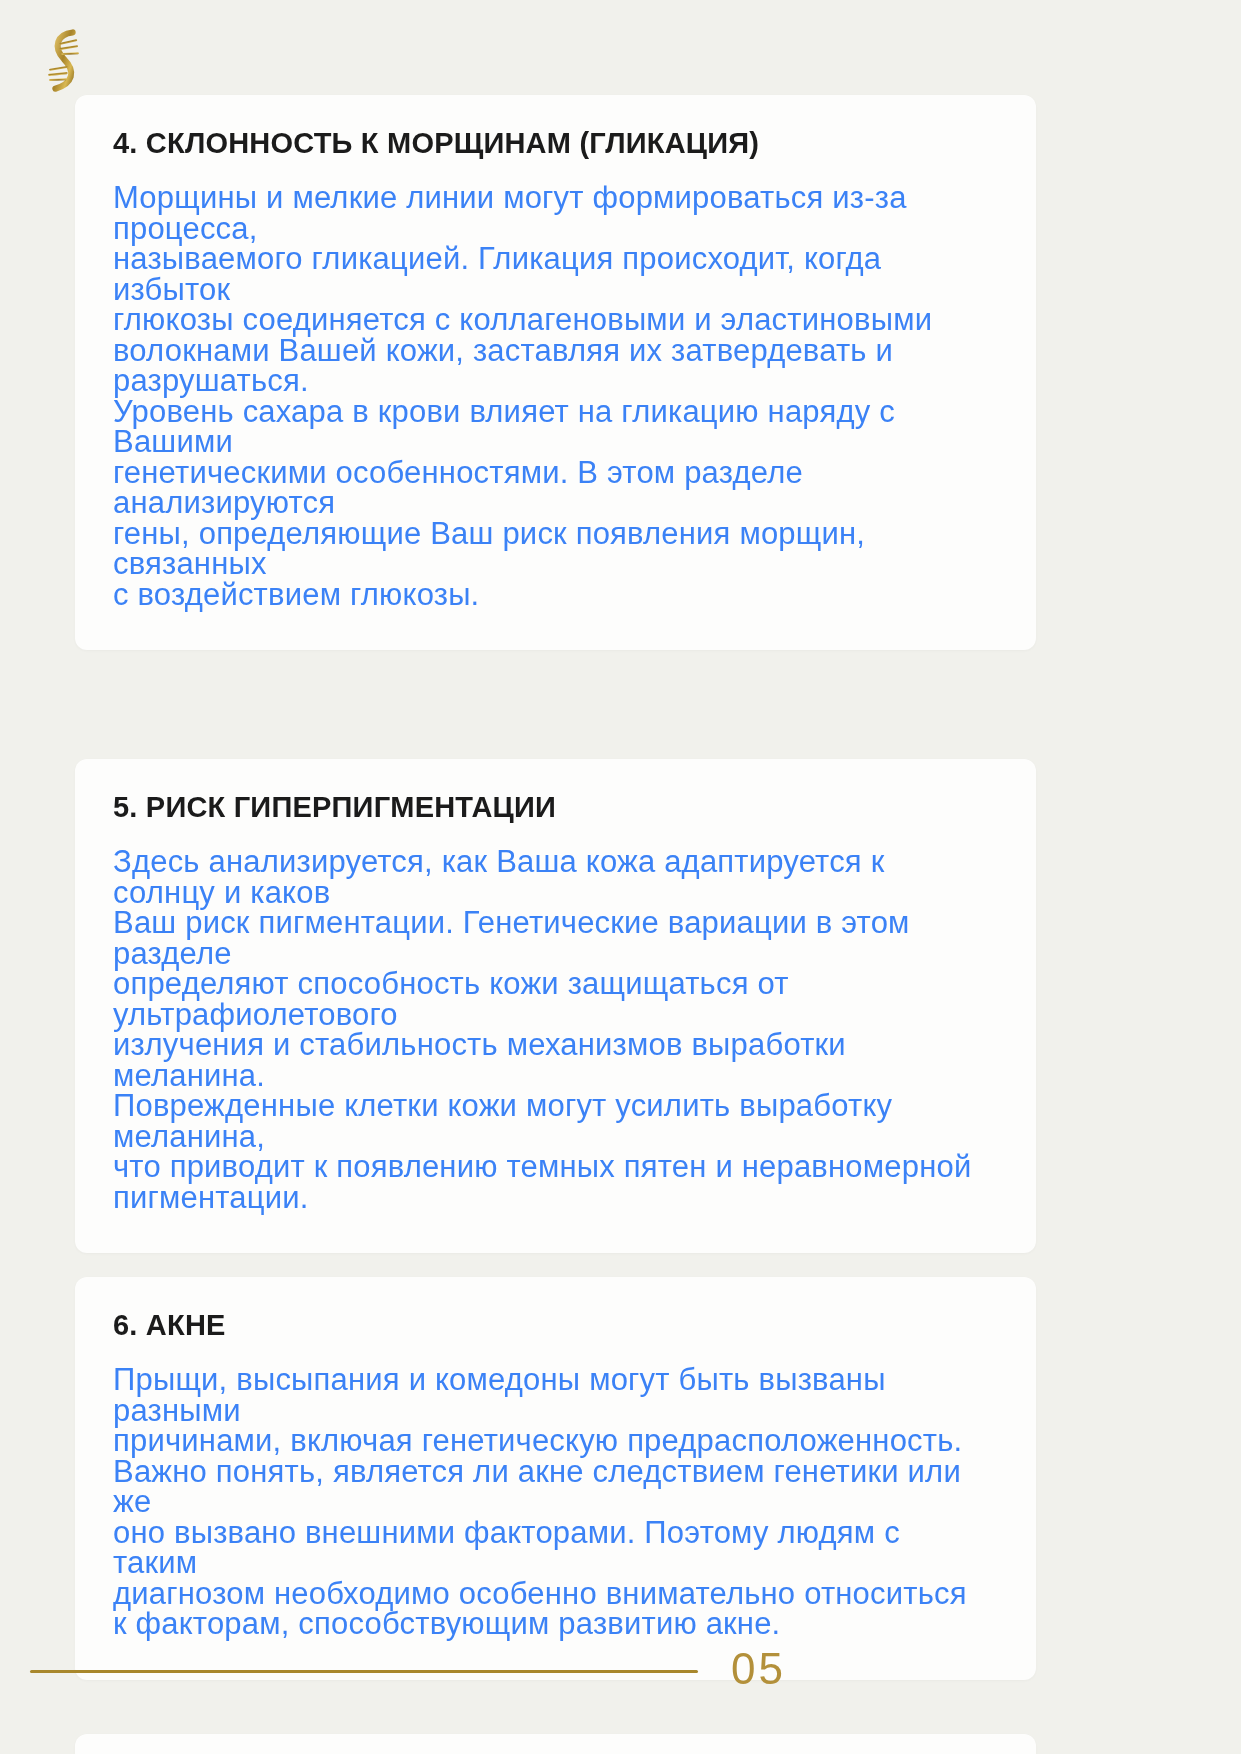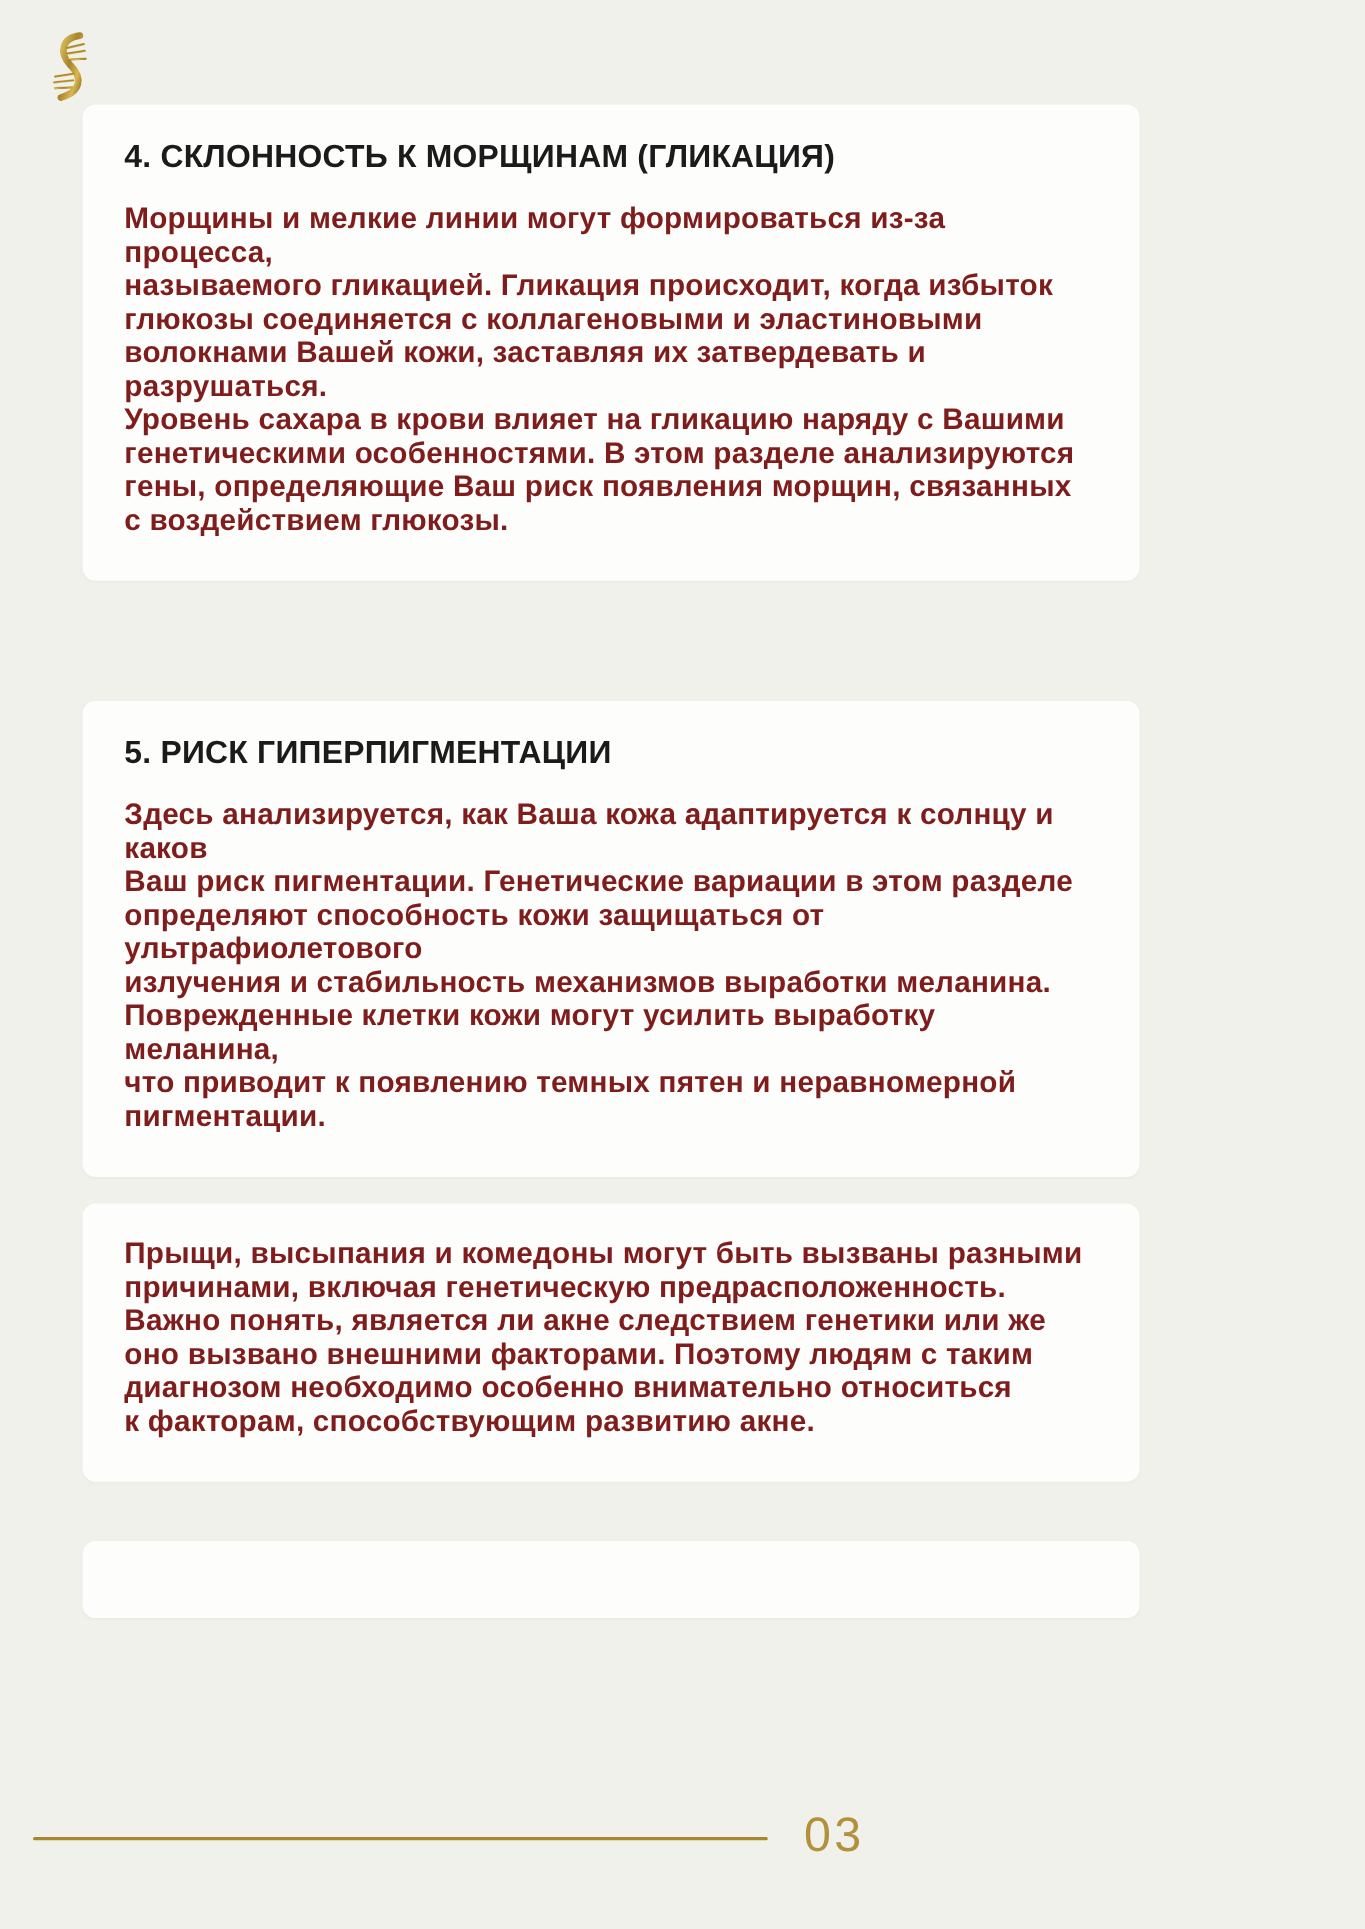--- a/index.html
+++ b/index.html
@@ -46,24 +46,24 @@
   .card h2 {
     font-size: 29px;
     line-height: 36px;
     font-weight: 700;
     color: #1b1b1b;
     letter-spacing: 0.2px;
     margin-bottom: 22px;
   }
 
   .card p {
-    font-size: 27px;
+    font-size: 31px;
     line-height: 30.5px;
-    font-weight: 700;
-    color: #7f1d1d;
+    font-weight: 400;
+    color: #3b82f6;
     letter-spacing: 0.2px;
     white-space: pre-line;
   }
 
   .footer-divider {
     position: absolute;
     top: 1670px;
     left: 30px;
     width: 668px;
     height: 3px;
@@ -127,27 +127,28 @@
     <p>Здесь анализируется, как Ваша кожа адаптируется к солнцу и каков
 Ваш риск пигментации. Генетические вариации в этом разделе
 определяют способность кожи защищаться от ультрафиолетового
 излучения и стабильность механизмов выработки меланина.
 Поврежденные клетки кожи могут усилить выработку меланина,
 что приводит к появлению темных пятен и неравномерной
 пигментации.</p>
   </section>
 
   <section class="card card-3">
+    <h2>6. АКНЕ</h2>
     <p>Прыщи, высыпания и комедоны могут быть вызваны разными
 причинами, включая генетическую предрасположенность.
 Важно понять, является ли акне следствием генетики или же
 оно вызвано внешними факторами. Поэтому людям с таким
 диагнозом необходимо особенно внимательно относиться
 к факторам, способствующим развитию акне.</p>
   </section>
 
   <section class="card card-4">
   </section>
 
 </div>
 
 <div class="footer-divider"></div>
-<div class="page-number">03</div>
+<div class="page-number">05</div>
 
 </body></html>

